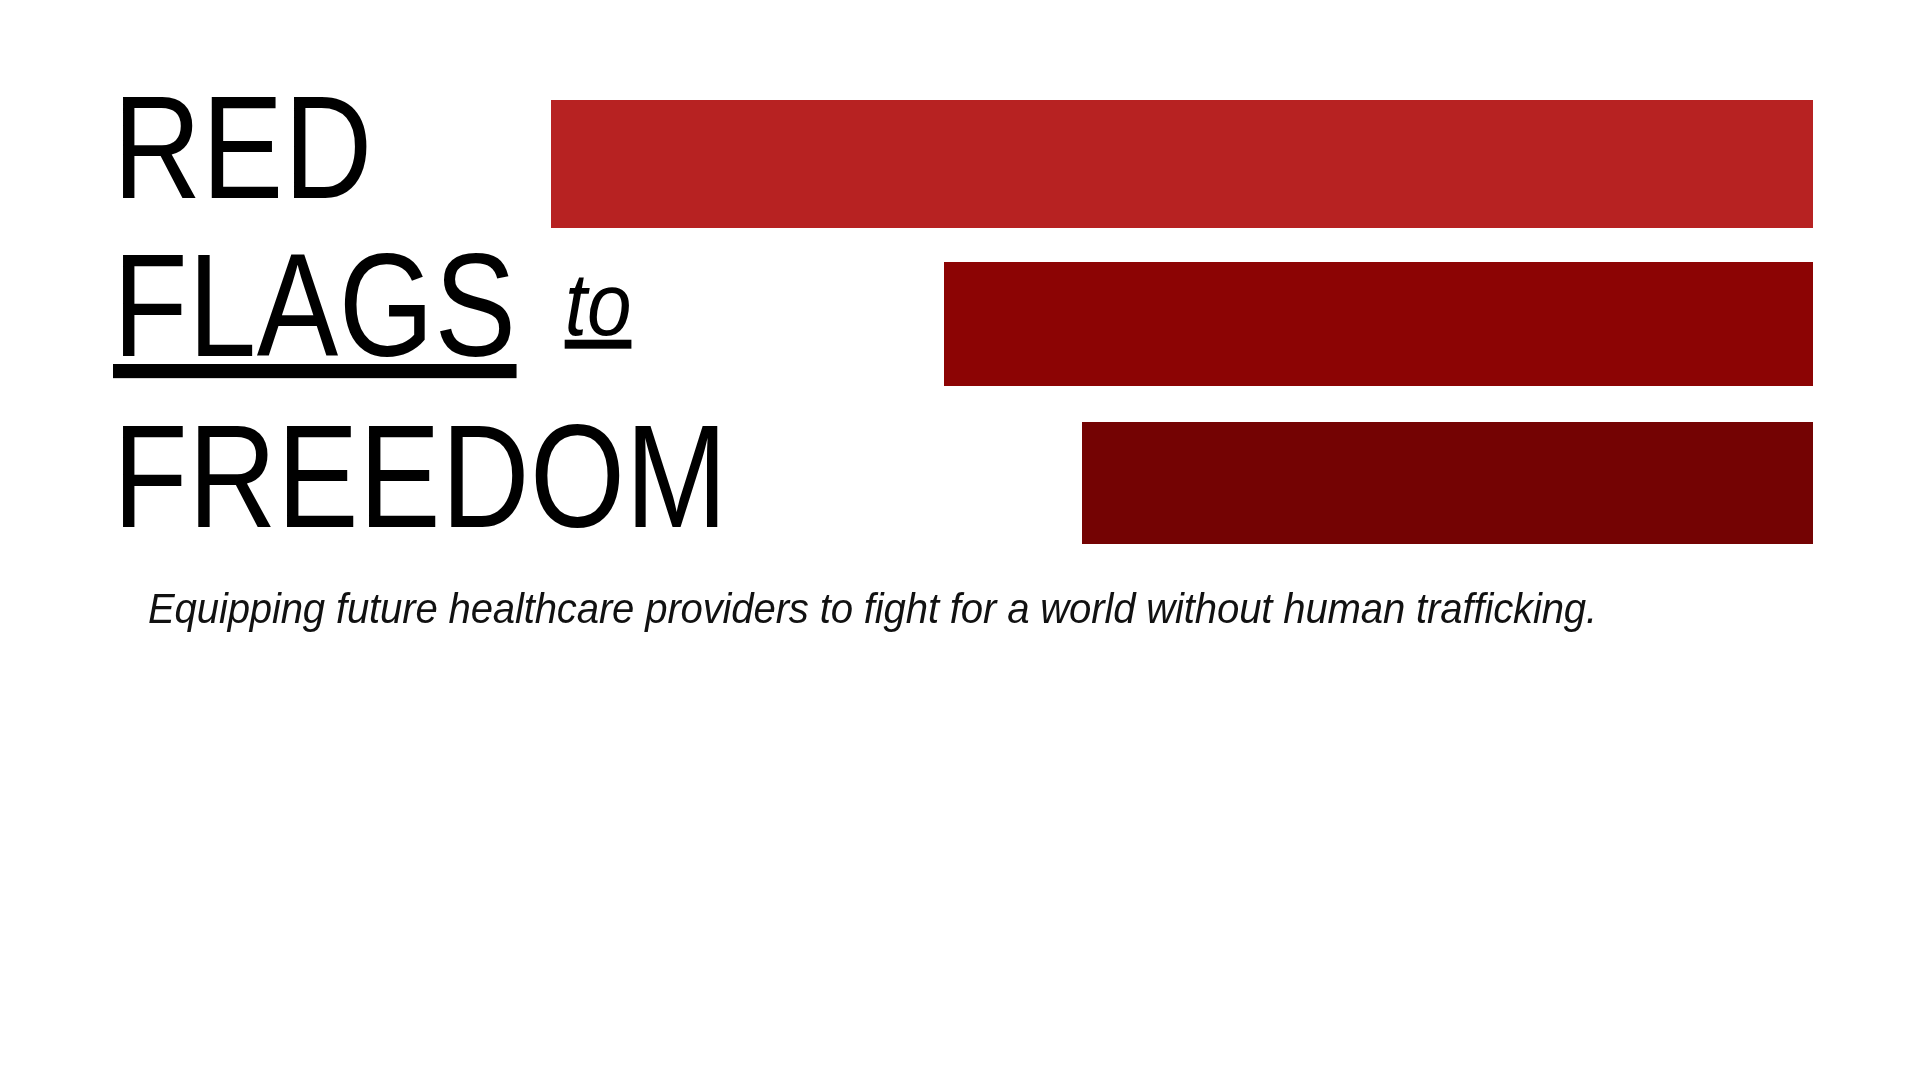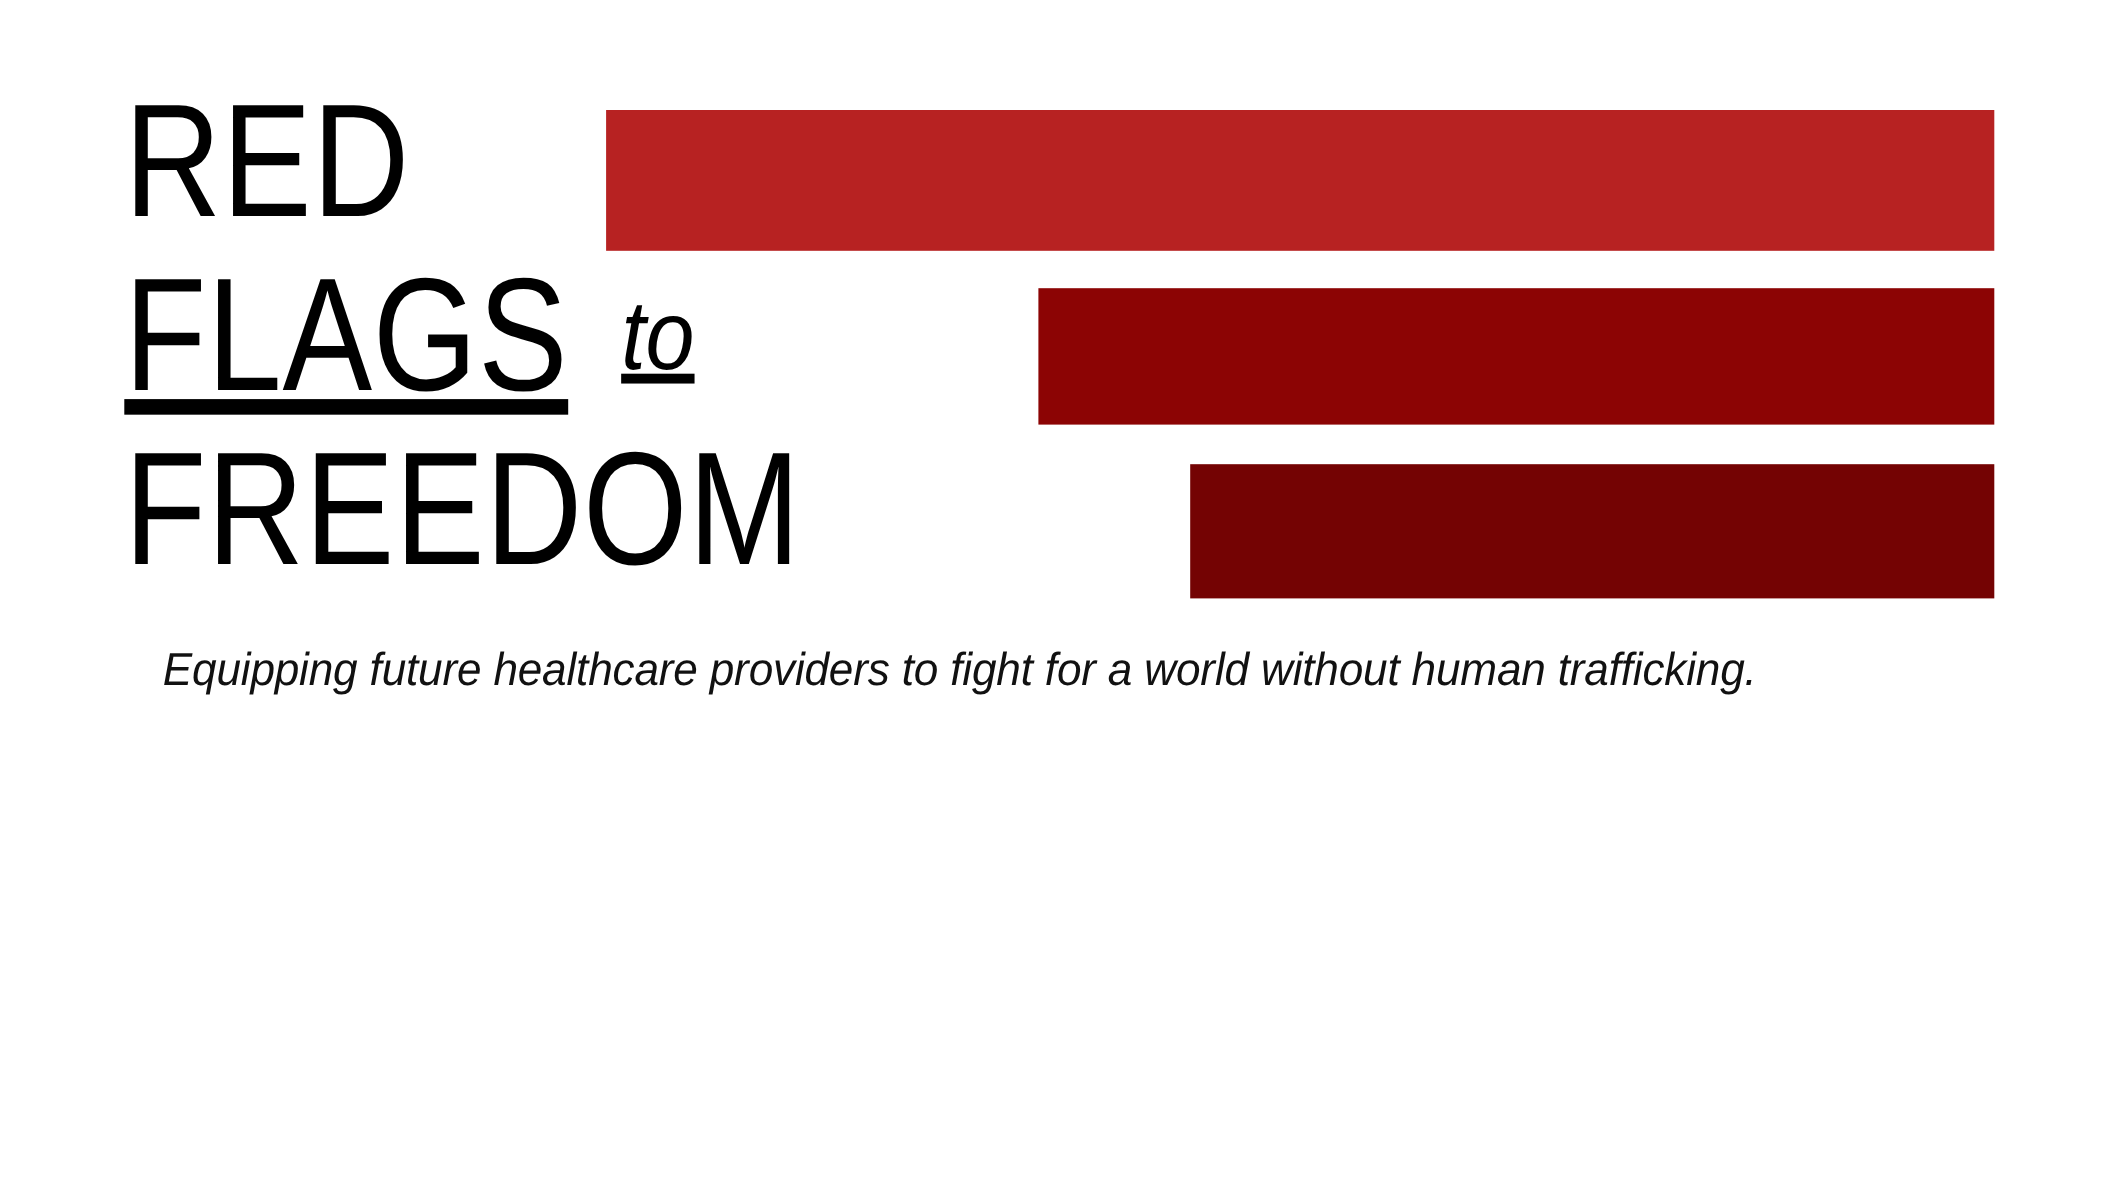--- a/index.html
+++ b/index.html
@@ -35,21 +35,21 @@
   .line {
     position: absolute;
     left: 0;
     width: 100%;
     height: 130px;
     display: flex;
     align-items: center;
   }
   .line-1 { top: 10px; }
   .line-2 { top: 168px; text-decoration: underline; }
-  .line-3 { top: 326px; }
+  .line-3 { top: 339px; }
 
   .word {
     font-family: "Liberation Sans", sans-serif;
     font-weight: 300;
     color: #000000;
     letter-spacing: 0.005em;
     line-height: 1;
     white-space: nowrap;
     transform: scaleY(1.18) scaleX(0.985);
     transform-origin: left center;

